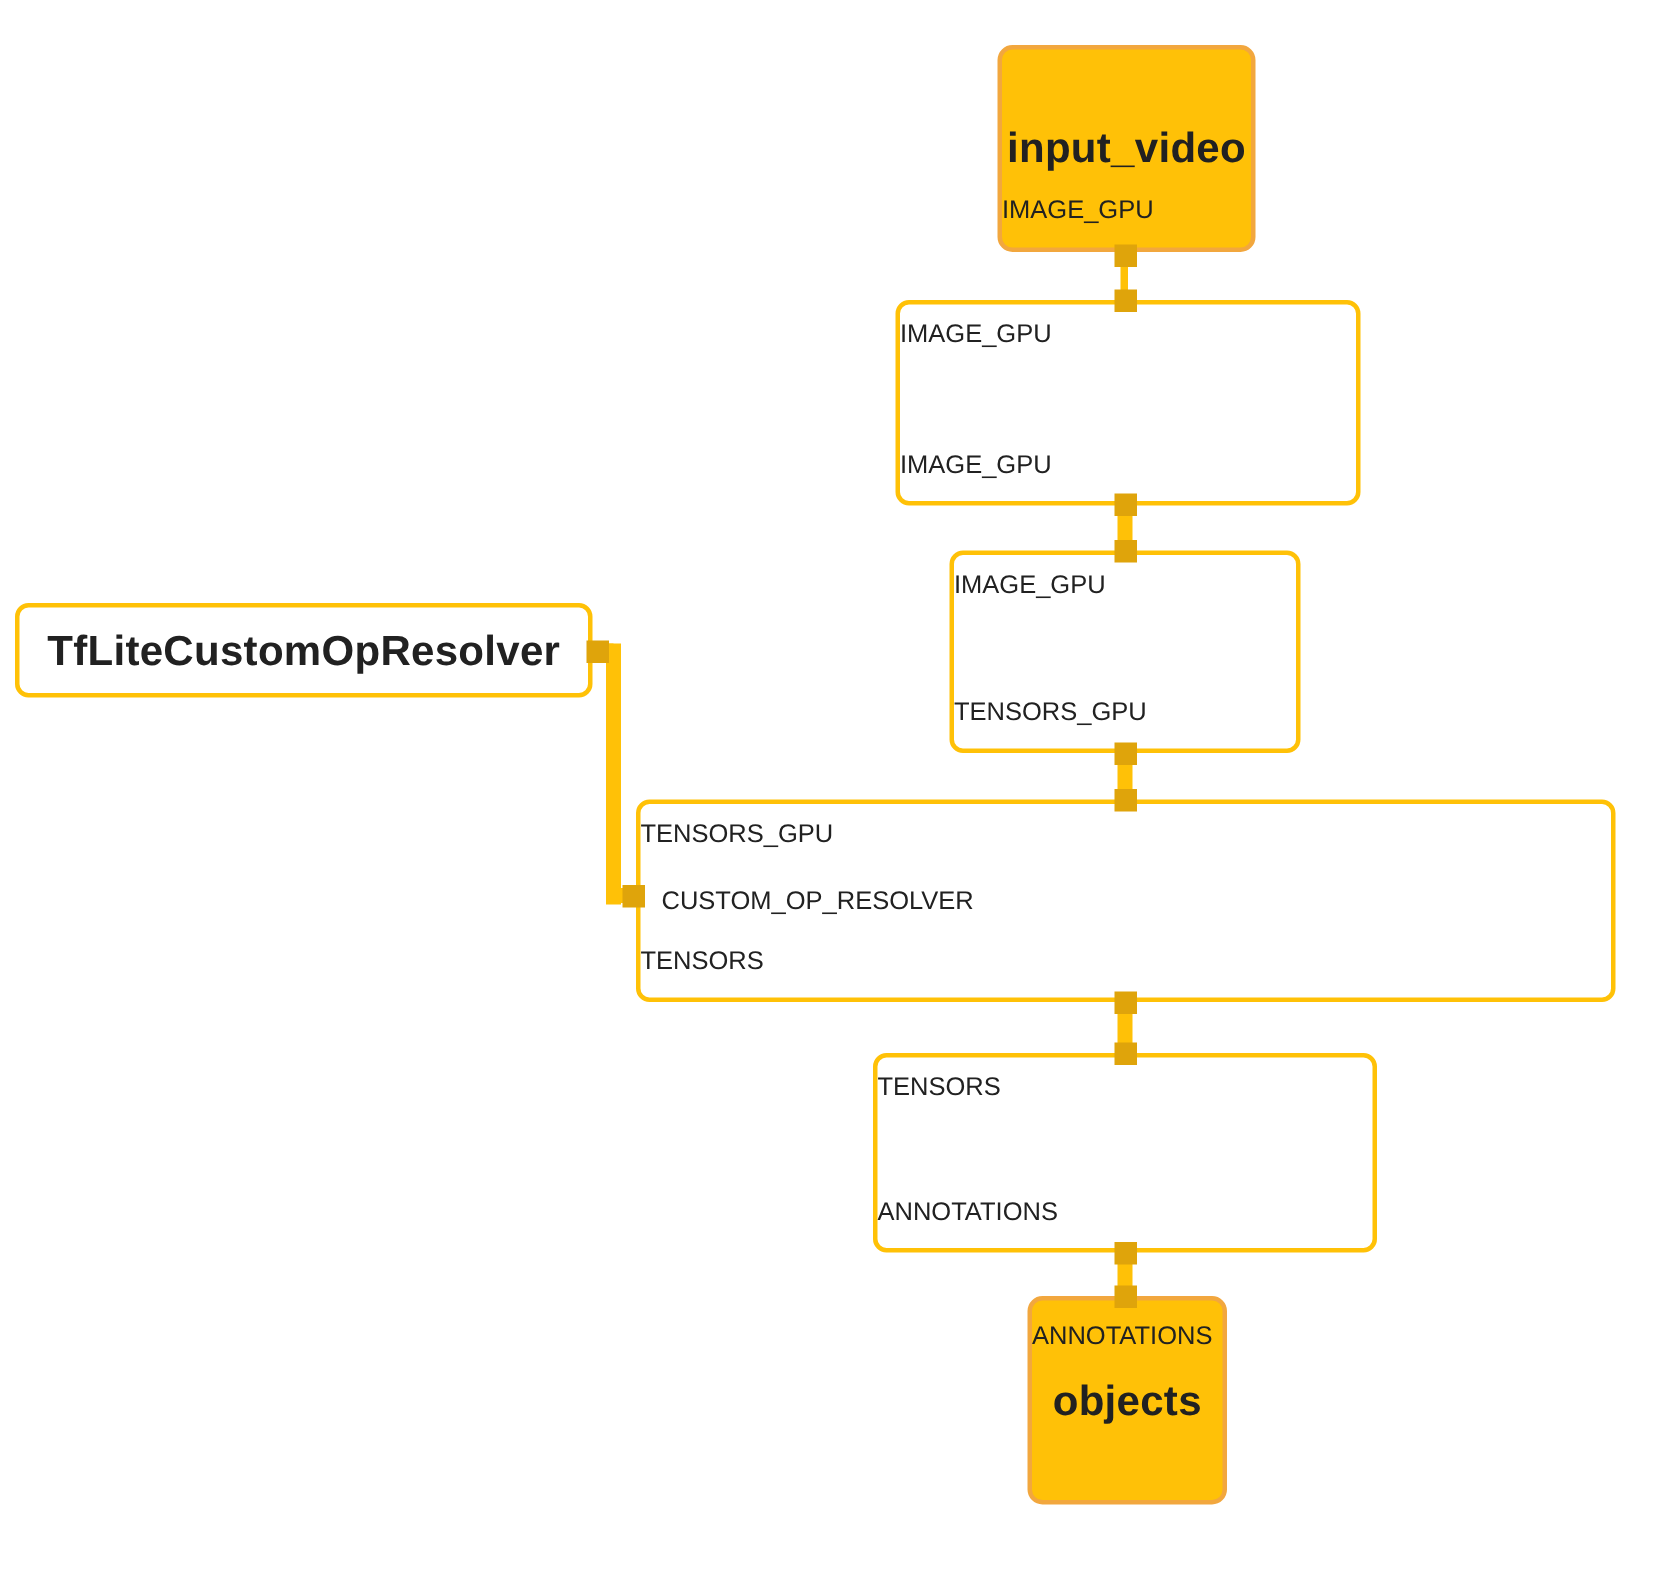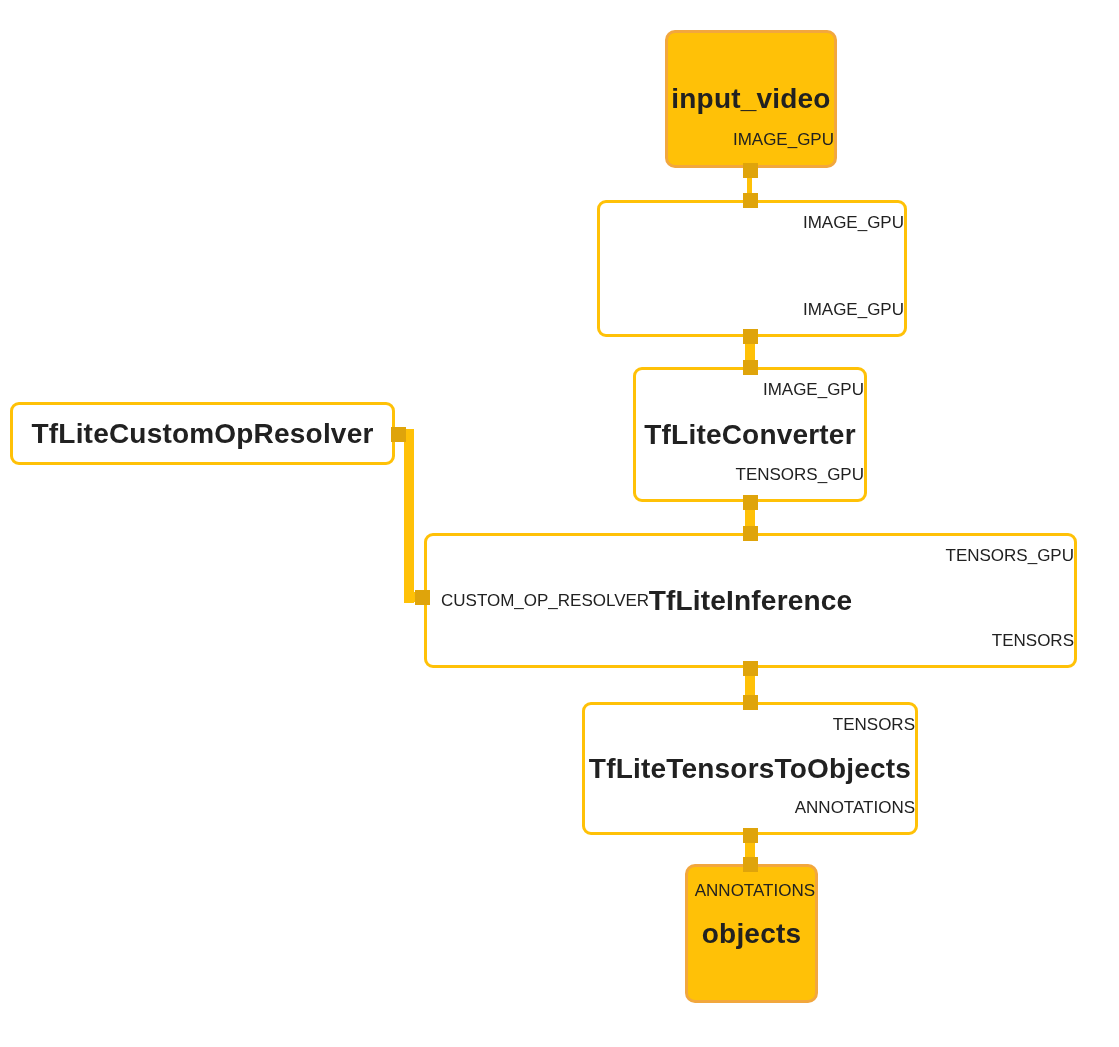--- a/index.html
+++ b/index.html
@@ -35,21 +35,21 @@
     text-align: center;
     font-size: 28px;
     font-weight: bold;
     letter-spacing: 0.2px;
     white-space: nowrap;
     color: var(--text, #212121);
   }
   .plabel {
     position: absolute;
     left: 0; right: 0;
-    text-align: right;
+    text-align: left;
     font-size: 17px;
     white-space: nowrap;
     color: var(--text, #212121);
   }
   .plabel.top    { top: 10px; }
   .plabel.bottom { bottom: 14px; }
   .plabel.io-bottom { bottom: 15px; }
   .plabel.io-top    { top: 14px; }
   .plabel.side-left {
     left: 14px; right: auto;
@@ -88,38 +88,35 @@
     <div class="plabel io-bottom">IMAGE_GPU</div>
   </div>
 
   <div class="node" style="left:597px; top:200px; width:310px; height:137px;">
     <div class="plabel top">IMAGE_GPU</div>
     <div class="plabel bottom">IMAGE_GPU</div>
   </div>
 
   <div class="node" style="left:633px; top:367px; width:234px; height:135px;">
     <div class="plabel top">IMAGE_GPU</div>
-    <div class="node-title">TfLiteConverter</div>
     <div class="plabel bottom">TENSORS_GPU</div>
   </div>
 
   <div class="node" style="left:10px; top:402px; width:385px; height:63px;padding-left:12px;">
     <div class="node-title">TfLiteCustomOpResolver</div>
   </div>
 
   <div class="node" style="left:424px; top:533px; width:653px; height:135px;">
     <div class="plabel top">TENSORS_GPU</div>
     <div class="plabel side-left">CUSTOM_OP_RESOLVER</div>
-    <div class="node-title">TfLiteInference</div>
     <div class="plabel bottom">TENSORS</div>
   </div>
 
   <div class="node" style="left:582px; top:702px; width:336px; height:133px;">
     <div class="plabel top">TENSORS</div>
-    <div class="node-title">TfLiteTensorsToObjects</div>
     <div class="plabel bottom">ANNOTATIONS</div>
   </div>
 
   <div class="node io" style="left:685px; top:864px; width:133px; height:139px;">
     <div class="plabel io-top">ANNOTATIONS</div>
     <div class="node-title">objects</div>
   </div>
 
   <div class="psq" style="left:743px; top:163px;"></div>
   <div class="psq" style="left:743px; top:193px;"></div>

